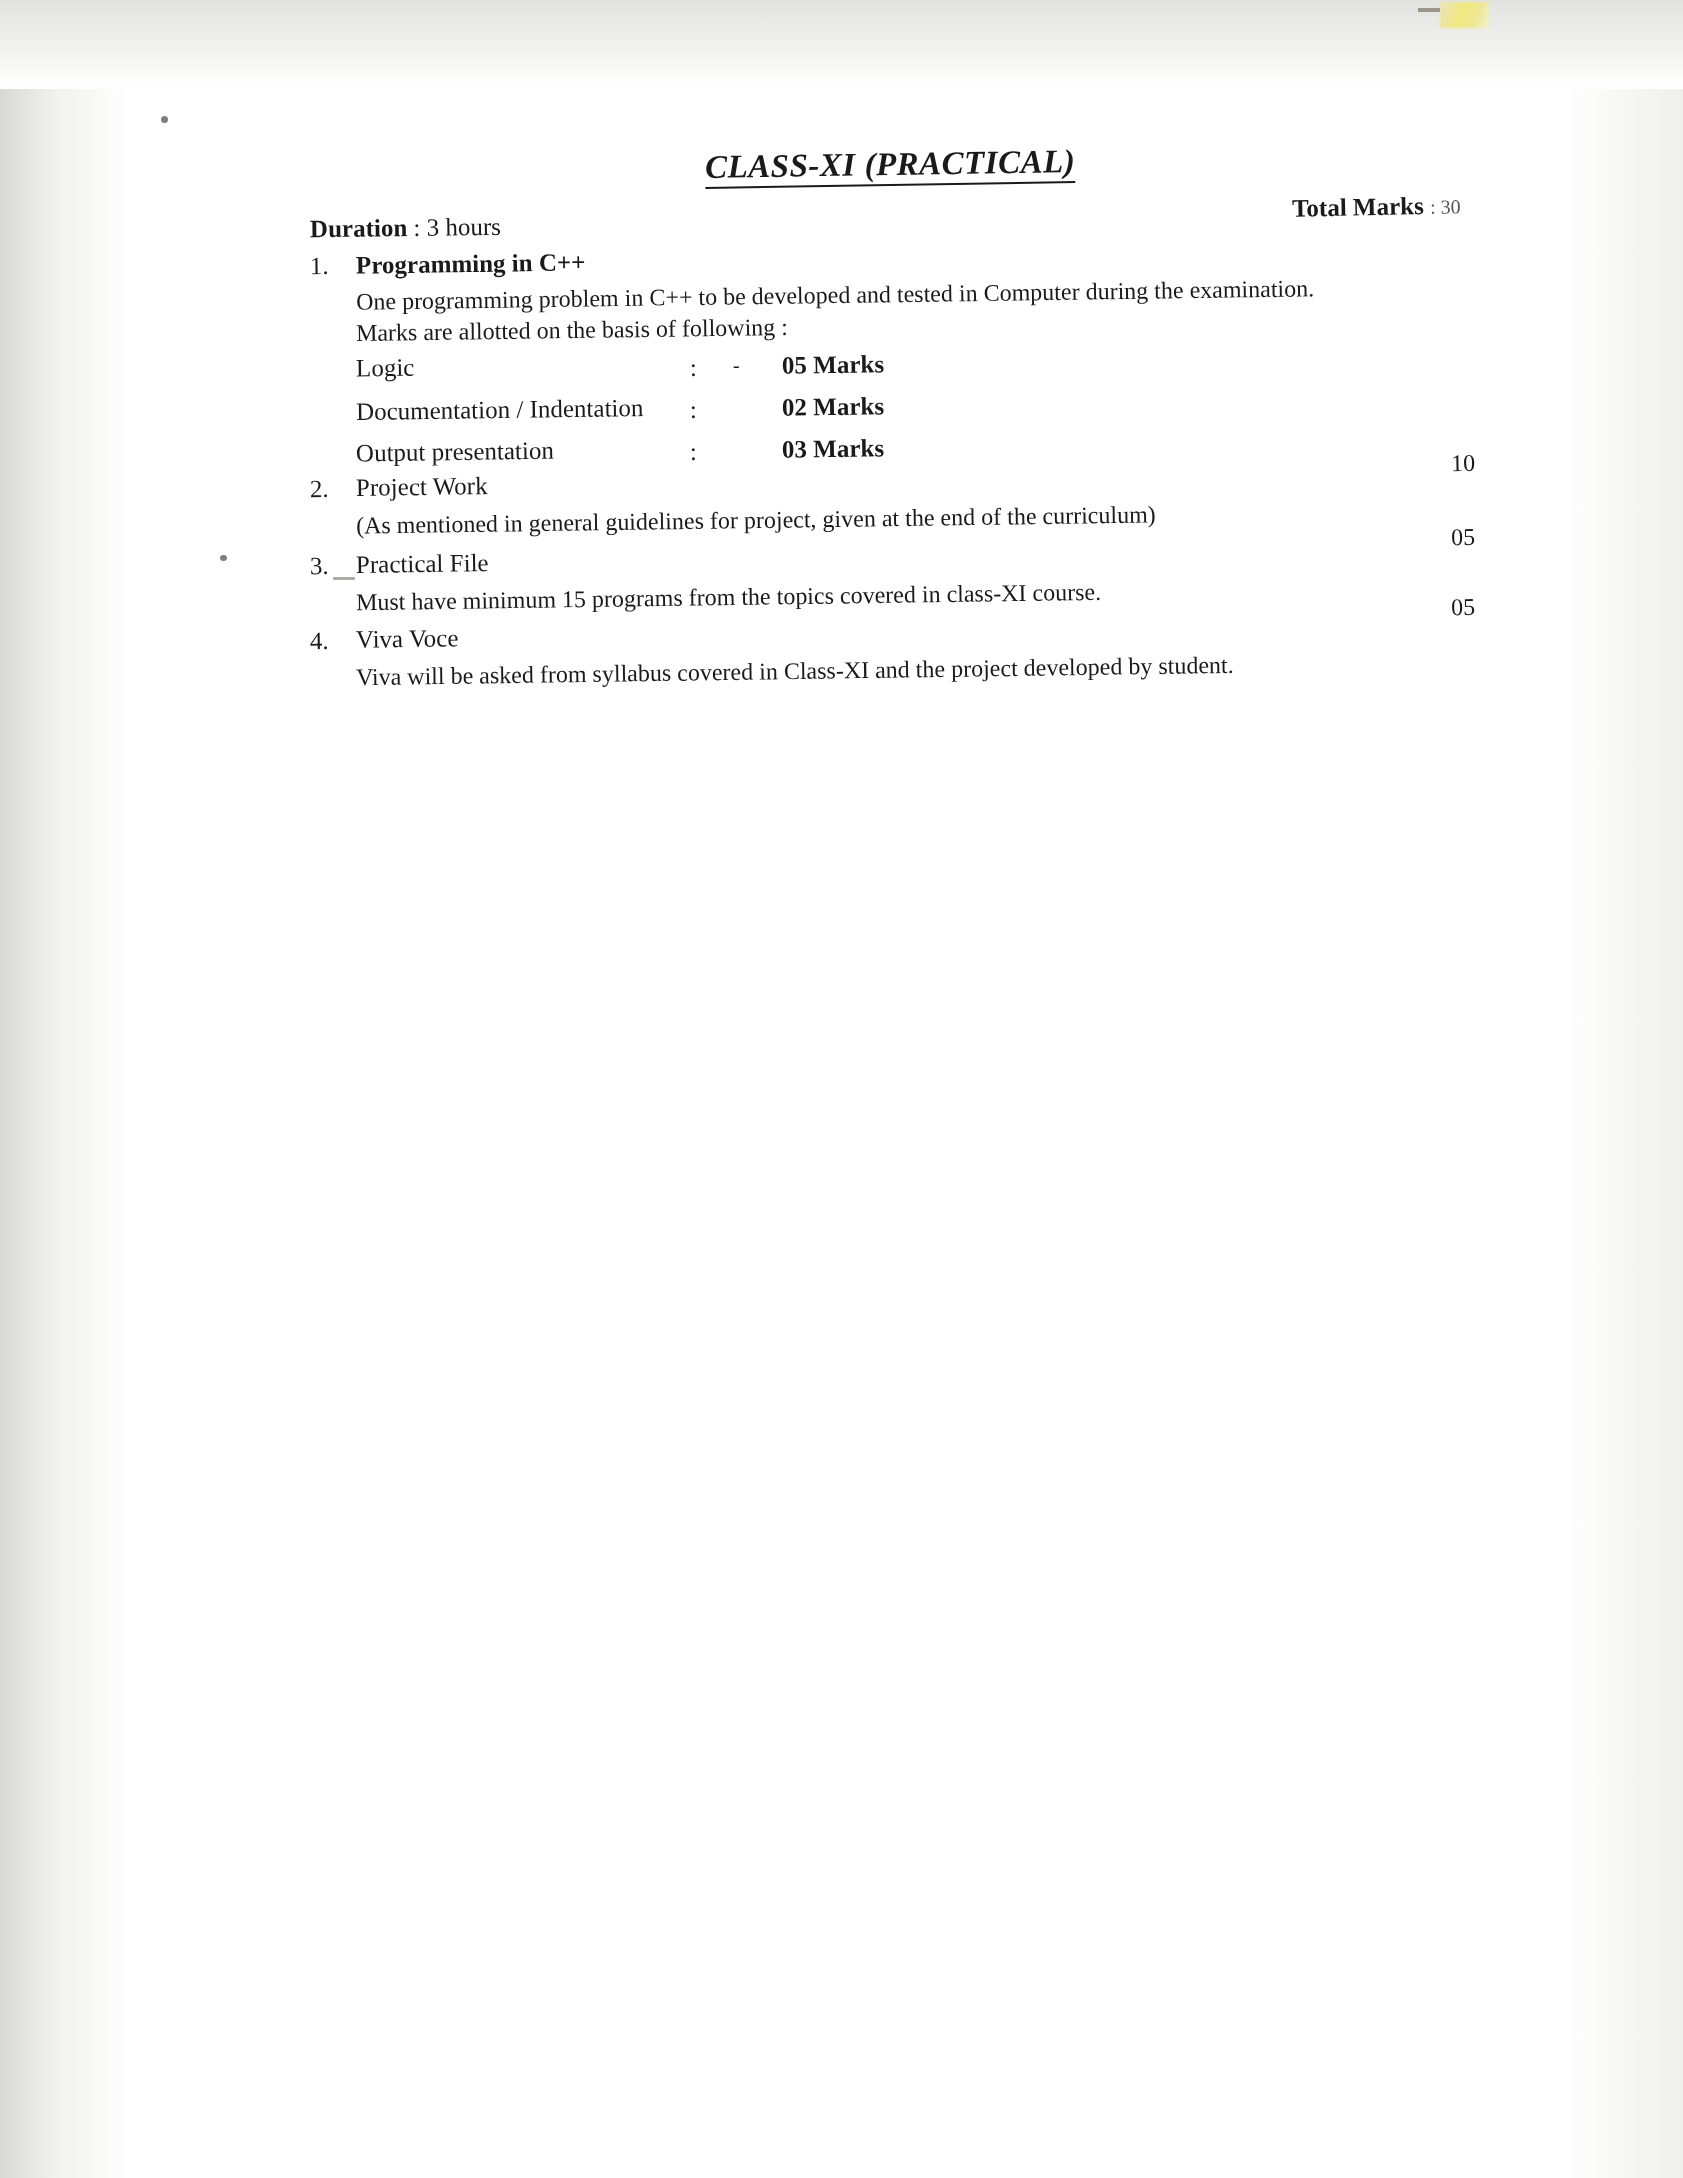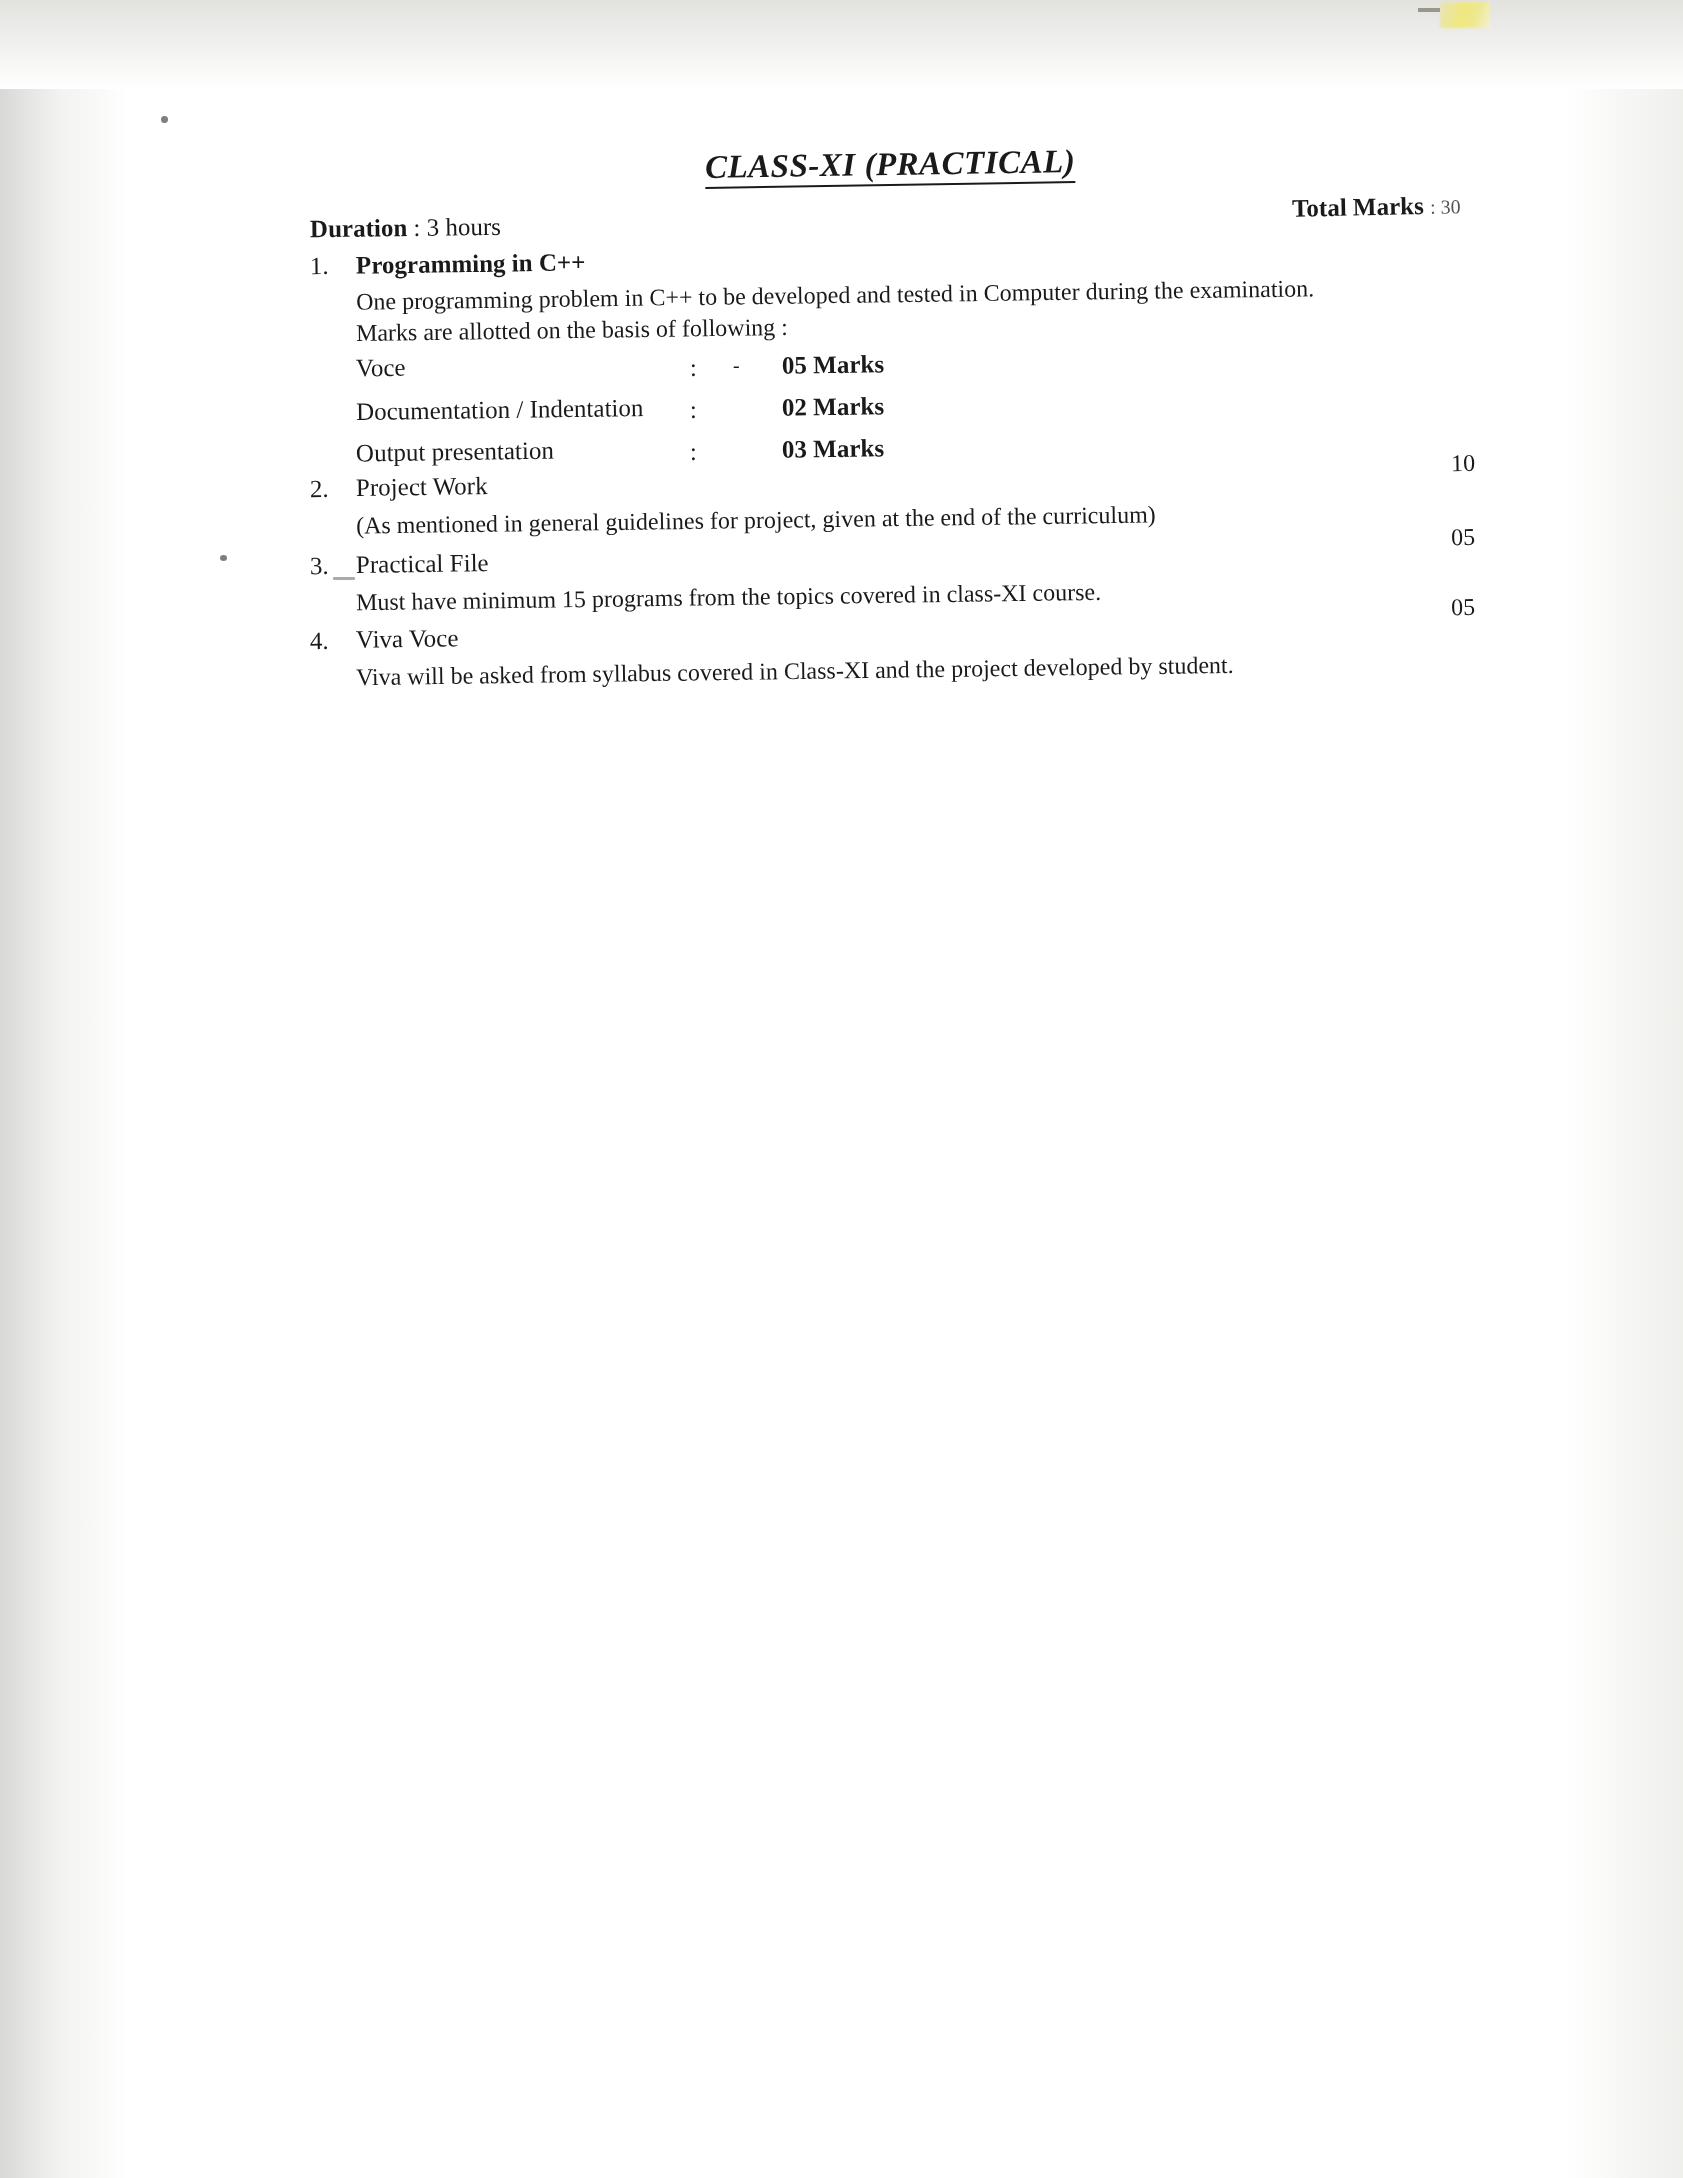--- a/index.html
+++ b/index.html
@@ -194,21 +194,21 @@
     <div class="total-marks">
       <span>Total Marks</span>
       <span class="val">: 30</span>
     </div>
 
     <div class="num n1">1.</div>
     <div class="item h1">Programming in C++</div>
     <div class="item l1a">One programming problem in C++ to be developed and tested in Computer during the examination.</div>
     <div class="item l1b">Marks are allotted on the basis of following :</div>
 
-    <div class="crit crit-label c1l">Voce</div>
+    <div class="crit crit-label c1l">Logic</div>
     <div class="crit crit-colon c1c">:</div>
     <div class="crit c1d">-</div>
     <div class="crit crit-val c1v">05 Marks</div>
 
     <div class="crit crit-label c2l">Documentation / Indentation</div>
     <div class="crit crit-colon c2c">:</div>
     <div class="crit crit-val c2v">02 Marks</div>
 
     <div class="crit crit-label c3l">Output presentation</div>
     <div class="crit crit-colon c3c">:</div>

